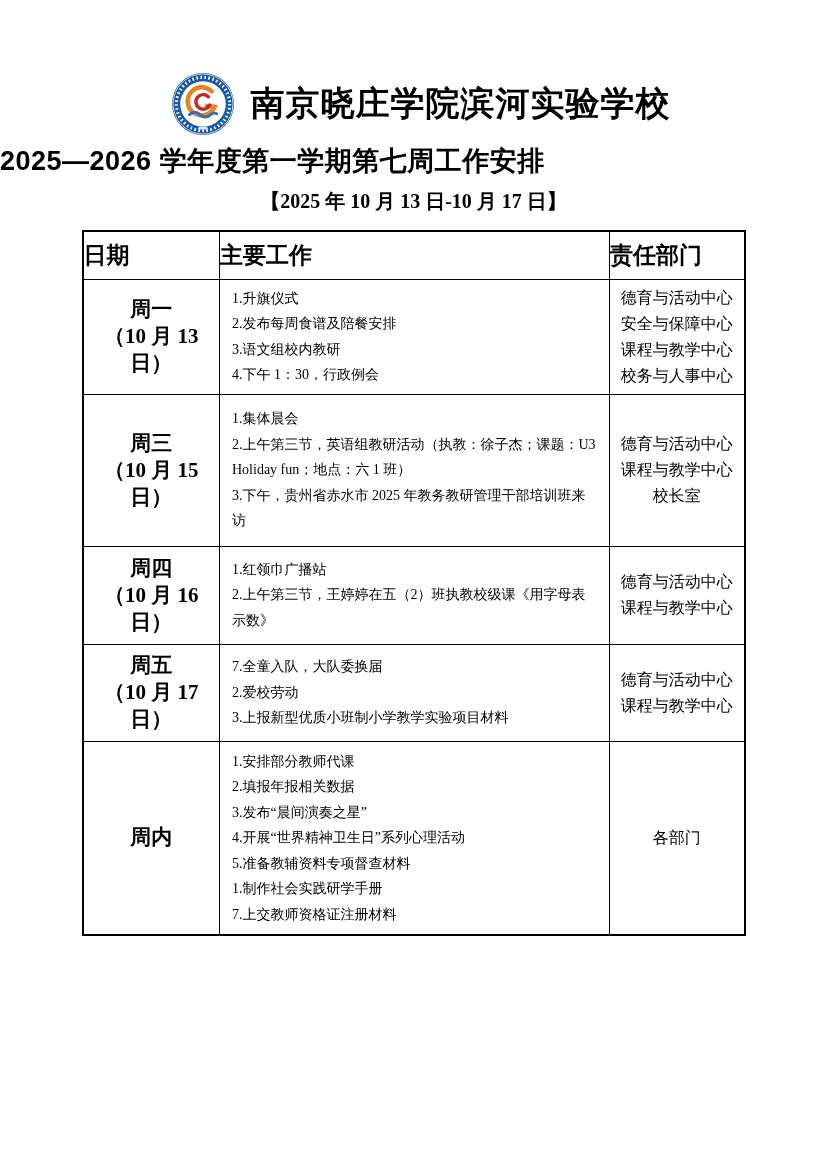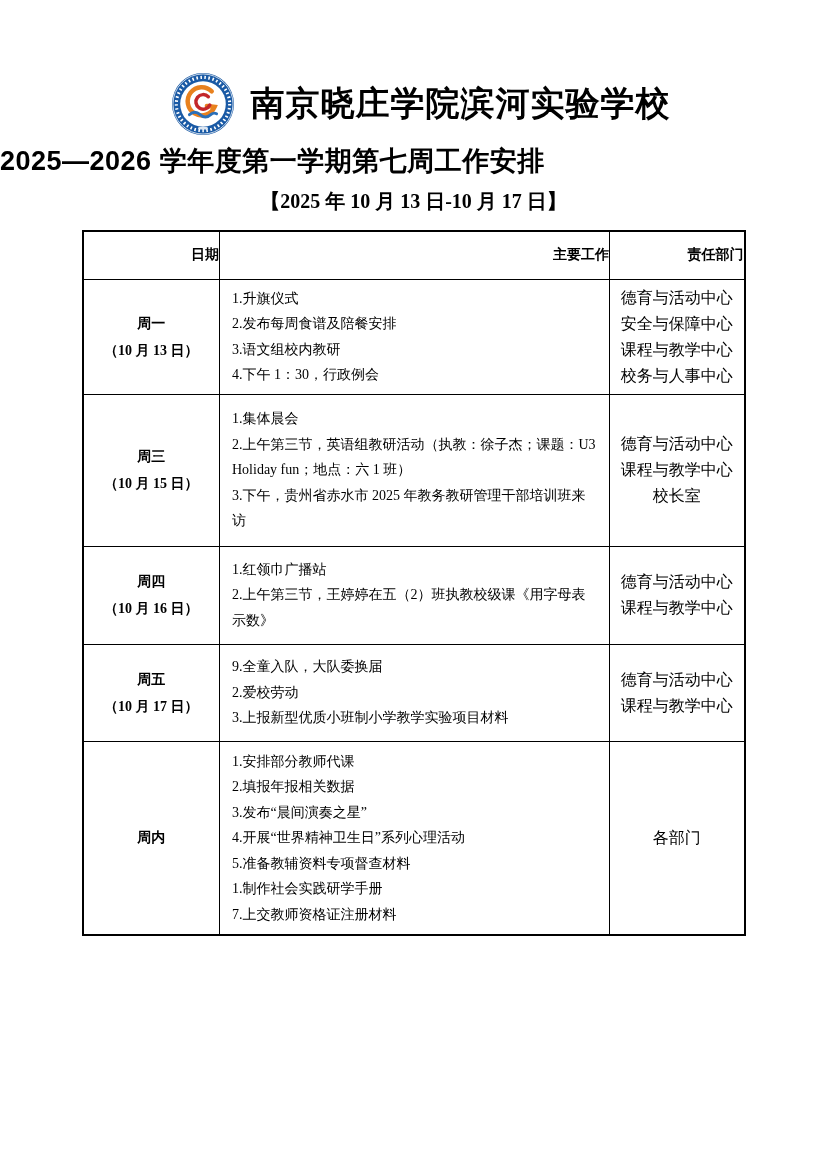--- a/index.html
+++ b/index.html
@@ -66,29 +66,29 @@
   col.c-date { width: 137px; }
   col.c-work { width: 390px; }
   col.c-dept { width: 135px; }
   th, td {
     border: 1px solid #000;
     vertical-align: middle;
   }
   th {
     height: 48px;
     font-family: "Liberation Sans", sans-serif;
-    font-size: 14px;
-    font-weight: bold;
-    text-align: right;
+    font-size: 23px;
+    font-weight: bold;
+    text-align: left;
   }
   td.day-cell {
     text-align: center;
     font-weight: bold;
     font-family: "Liberation Serif", serif;
-    font-size: 14px;
+    font-size: 21px;
     line-height: 27px;
     padding: 4px 2px;
   }
   td.task-cell {
     text-align: left;
     font-family: "Liberation Serif", serif;
     font-size: 14px;
     line-height: 25.5px;
     padding: 6px 10px 6px 12px;
   }
@@ -192,21 +192,21 @@
             <div>德育与活动中心</div>
             <div>课程与教学中心</div>
           </td>
         </tr>
         <tr style="height: 97px;">
           <td class="day-cell">
             <div>周五</div>
             <div>（10 月 17 日）</div>
           </td>
           <td class="task-cell">
-            <div>9.全童入队，大队委换届</div>
+            <div>7.全童入队，大队委换届</div>
             <div>2.爱校劳动</div>
             <div>3.上报新型优质小班制小学教学实验项目材料</div>
           </td>
           <td class="dept-cell">
             <div>德育与活动中心</div>
             <div>课程与教学中心</div>
           </td>
         </tr>
         <tr style="height: 194px;">
           <td class="day-cell">

